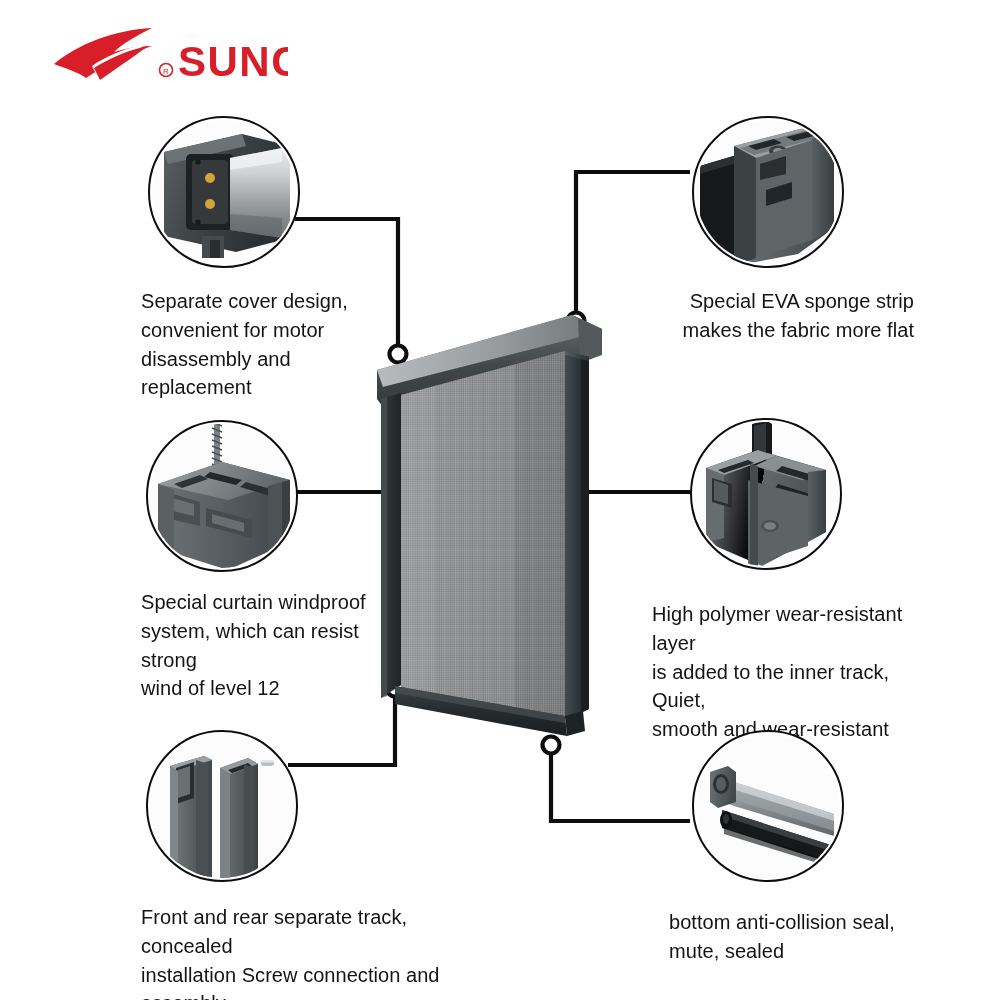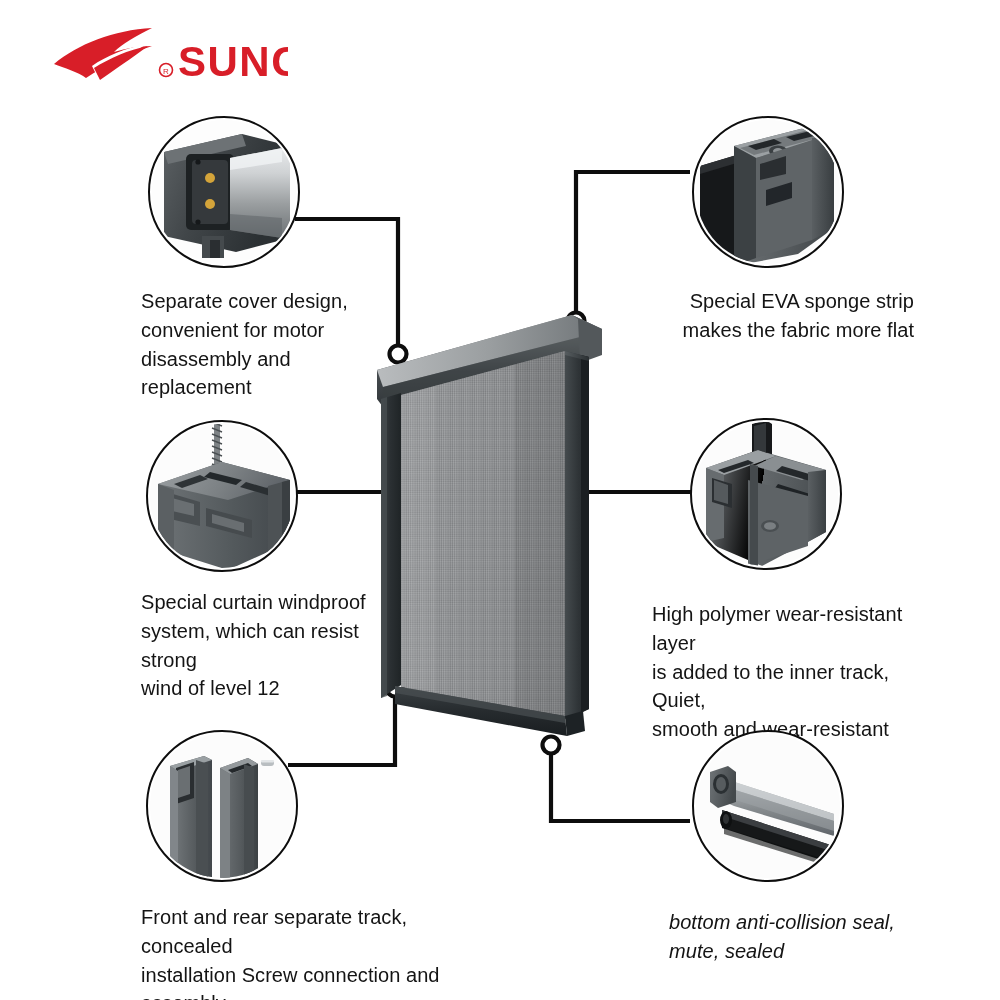--- a/index.html
+++ b/index.html
@@ -480,17 +480,17 @@
 
           <polygon points="28,78 146,116 146,134 28,96" fill="#161819"></polygon>
           <polygon points="28,78 146,116 146,122 28,84" fill="#3b3e41"></polygon>
           <ellipse cx="32" cy="88" rx="6" ry="9" fill="#0e1011"></ellipse>
           <ellipse cx="32" cy="87" rx="3" ry="5" fill="#2e3133"></ellipse>
 
           <polygon points="30,96 146,132 146,138 30,102" fill="#0a0b0c" opacity="0.6"></polygon>
         </g>
       </svg>
     </div>
-    <div class="caption" style="left:669px; top:908px; width:250px;font-style:italic;">bottom anti-collision seal,
+    <div class="caption" style="left:669px; top:908px; width:250px;">bottom anti-collision seal,
 mute, sealed</div>
   </div>
 
 </div>
 
 </body></html>

